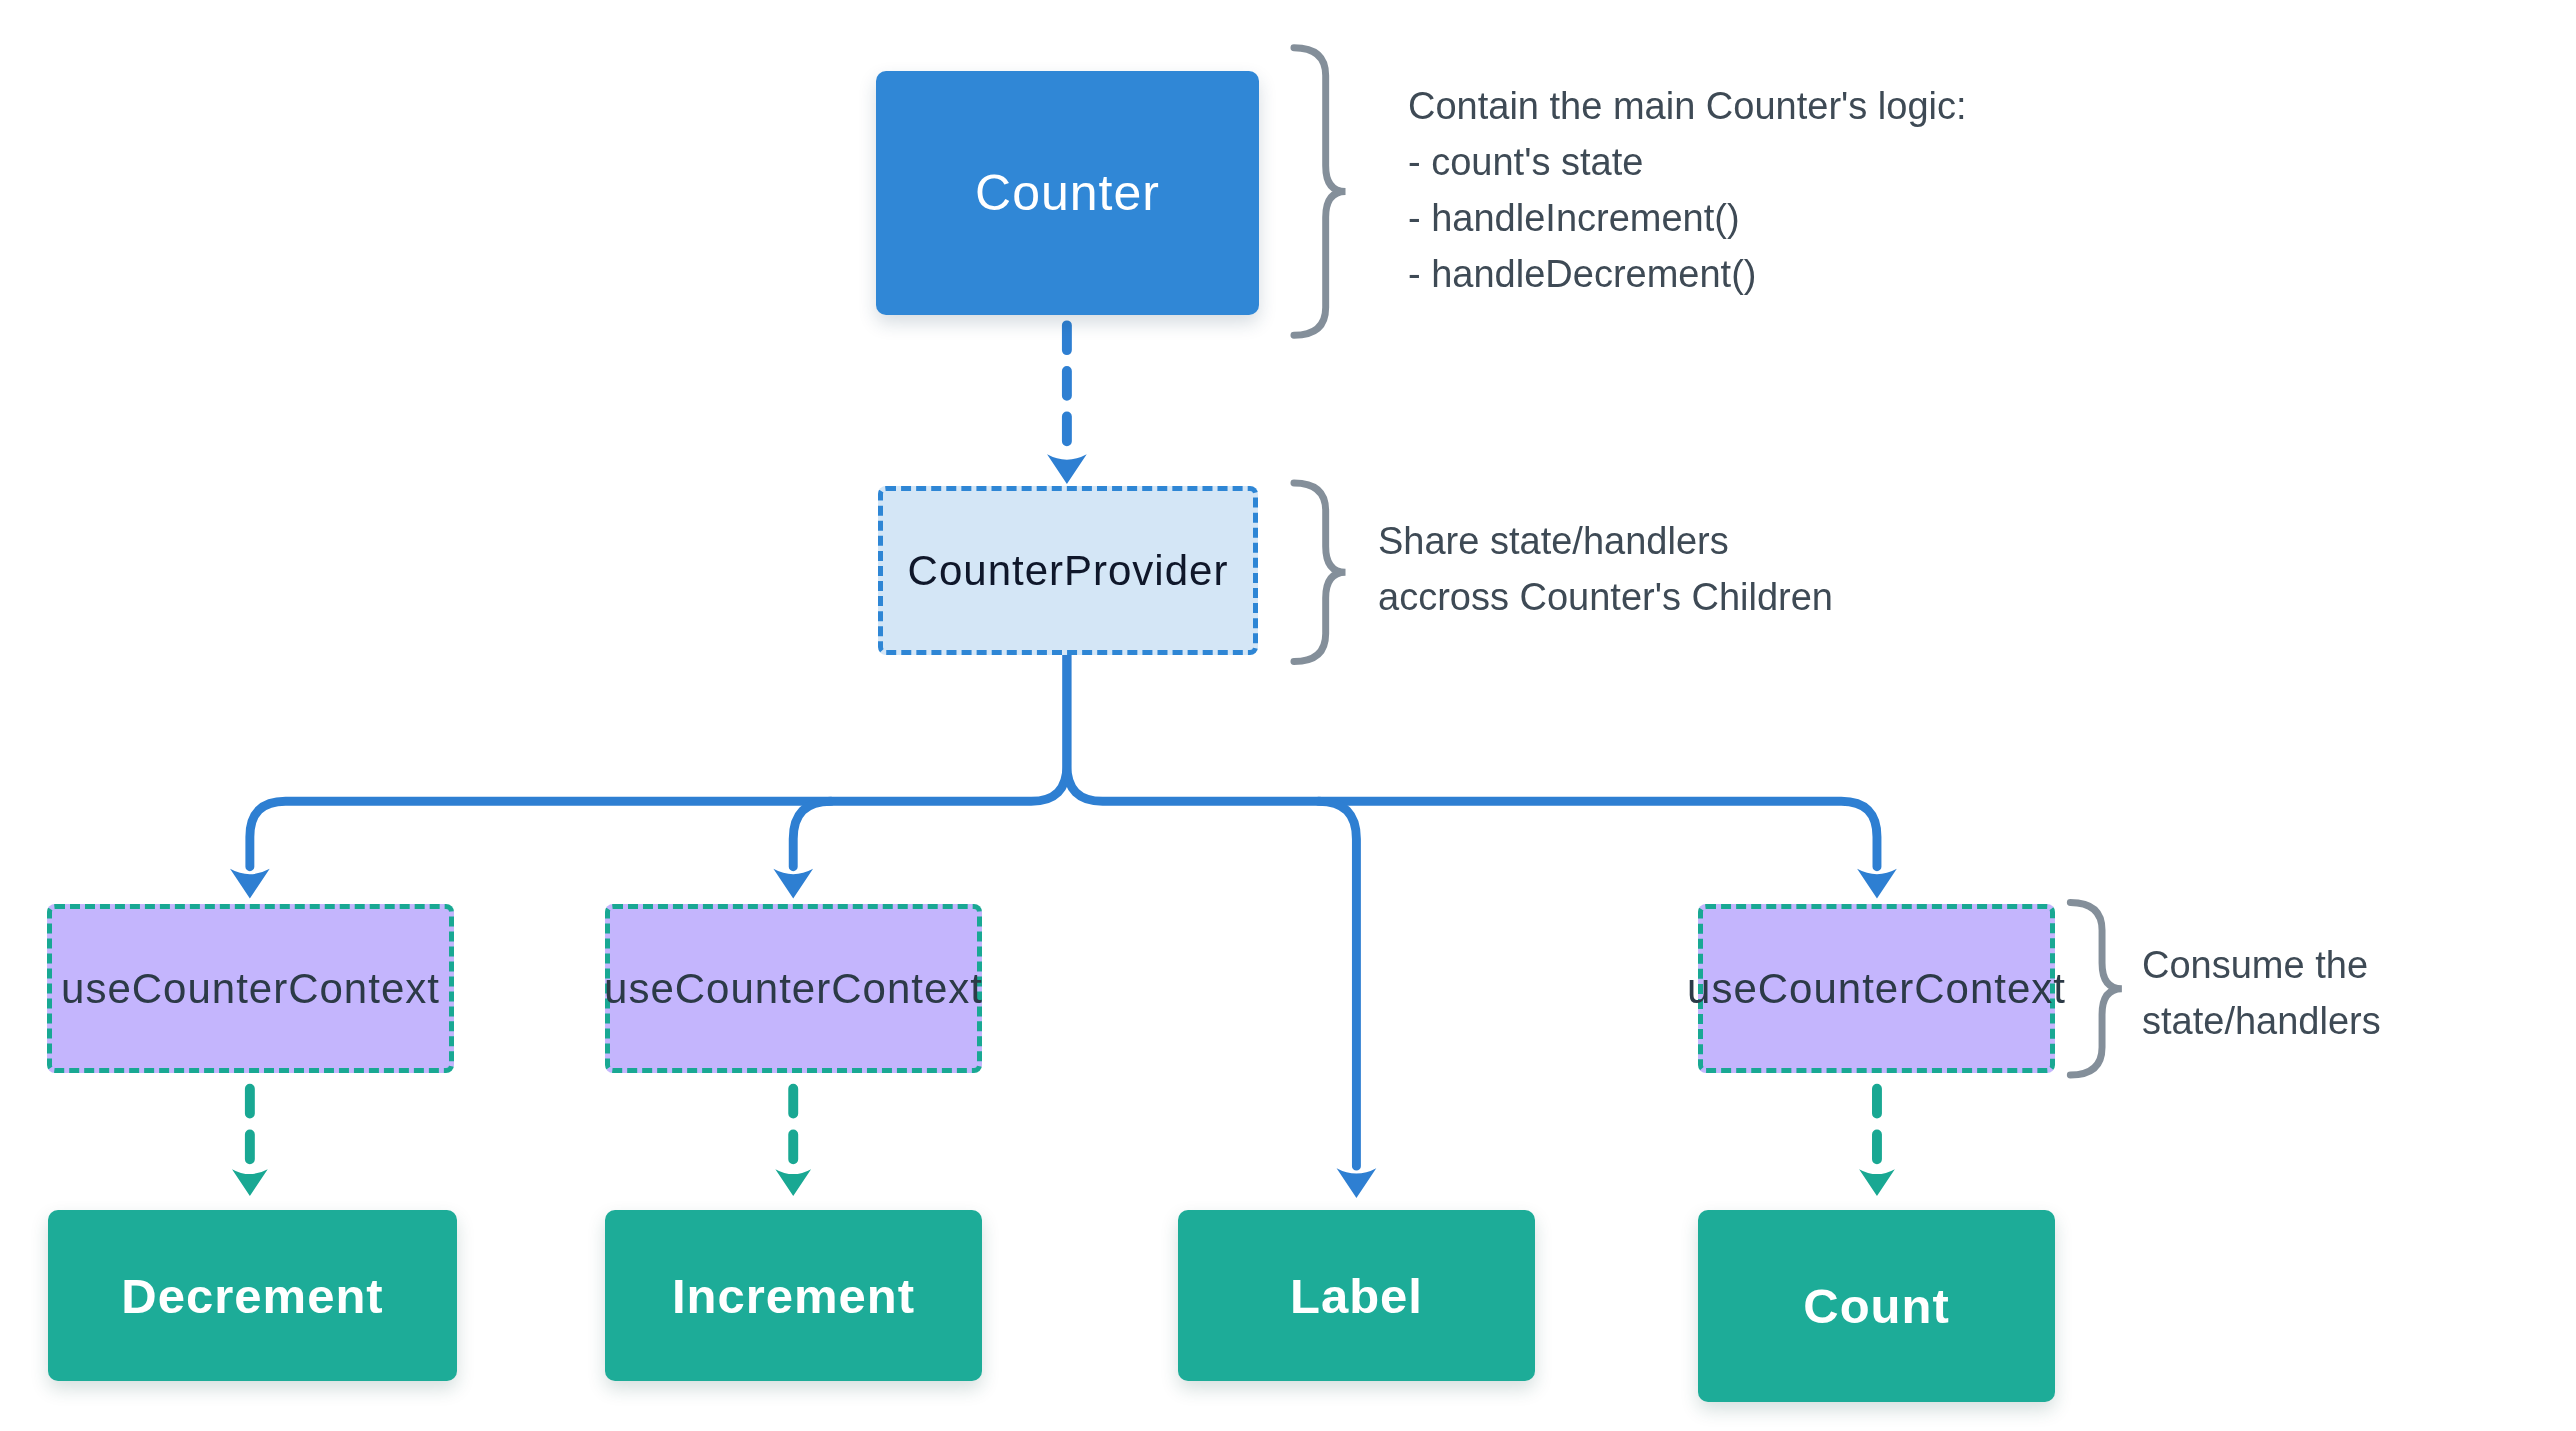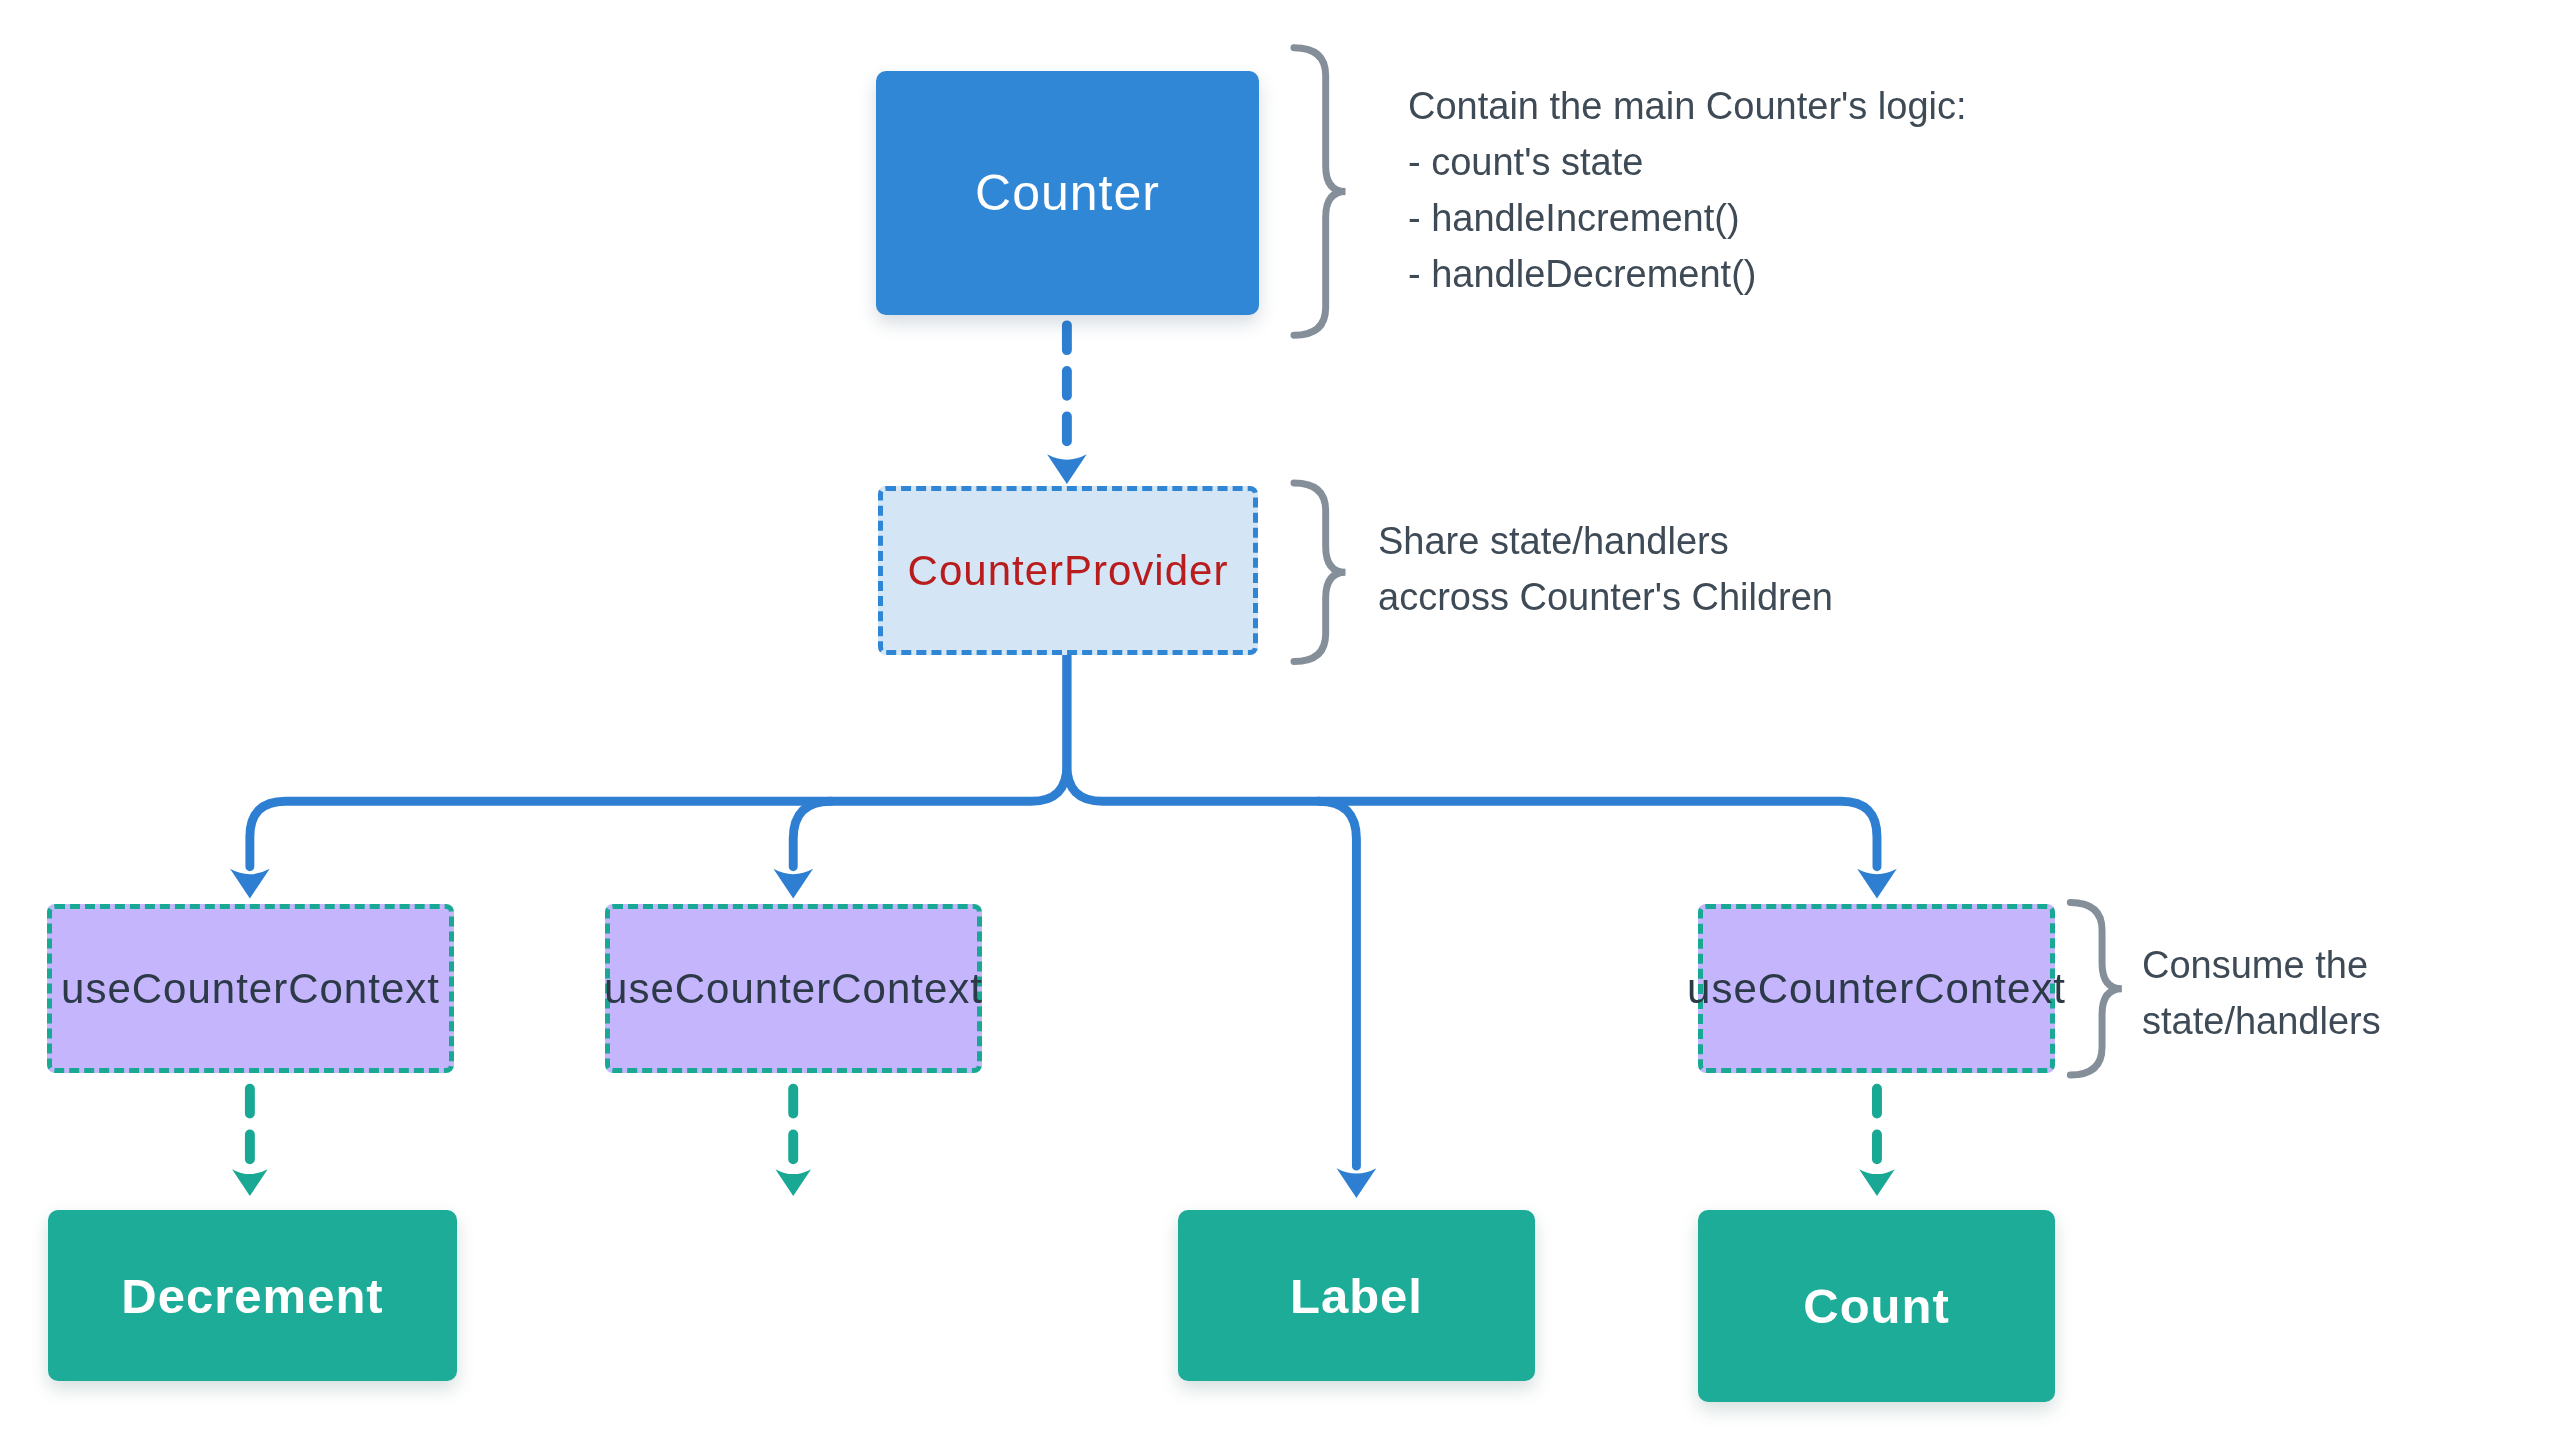--- a/index.html
+++ b/index.html
@@ -24,21 +24,21 @@
     border-radius:10px;
     box-shadow:0 8px 18px rgba(30,60,90,0.18);
   }
   .node.solid-teal{
     background:#1dac98;color:#ffffff;
     font-weight:bold;font-size:49px;letter-spacing:1px;
     border-radius:10px;
     box-shadow:0 8px 18px rgba(20,80,70,0.18);
   }
   .node.dash-blue{
-    background:#d4e6f6;color:#b91c1c;
+    background:#d4e6f6;color:#0f172a;
     border:5px dashed #2e86d5;border-radius:8px;
     font-size:42px;letter-spacing:1px;
   }
   .node.dash-teal{
     background:#c4b5fd;color:#2c3a47;
     border:5px dashed #19a893;border-radius:8px;
     font-size:42px;letter-spacing:1px;
   }
 
   .note{
@@ -99,20 +99,21 @@
   <div class="node dash-blue" id="n-provider">CounterProvider</div>
 
   <div class="node dash-teal" id="n-hook1">useCounterContext</div>
 
   <div class="node dash-teal" id="n-hook2">useCounterContext</div>
 
   <div class="node dash-teal" id="n-hook3">useCounterContext</div>
 
   <div class="node solid-teal" id="n-decrement">Decrement</div>
 
+  <div class="node solid-teal" id="n-increment">Increment</div>
 
   <div class="node solid-teal" id="n-label">Label</div>
 
   <div class="node solid-teal" id="n-count">Count</div>
 
   <div class="note" id="note-counter">
     <div class="note-line">Contain the main Counter's logic:</div>
     <div class="note-line">- count's state</div>
     <div class="note-line">- handleIncrement()</div>
     <div class="note-line">- handleDecrement()</div>

